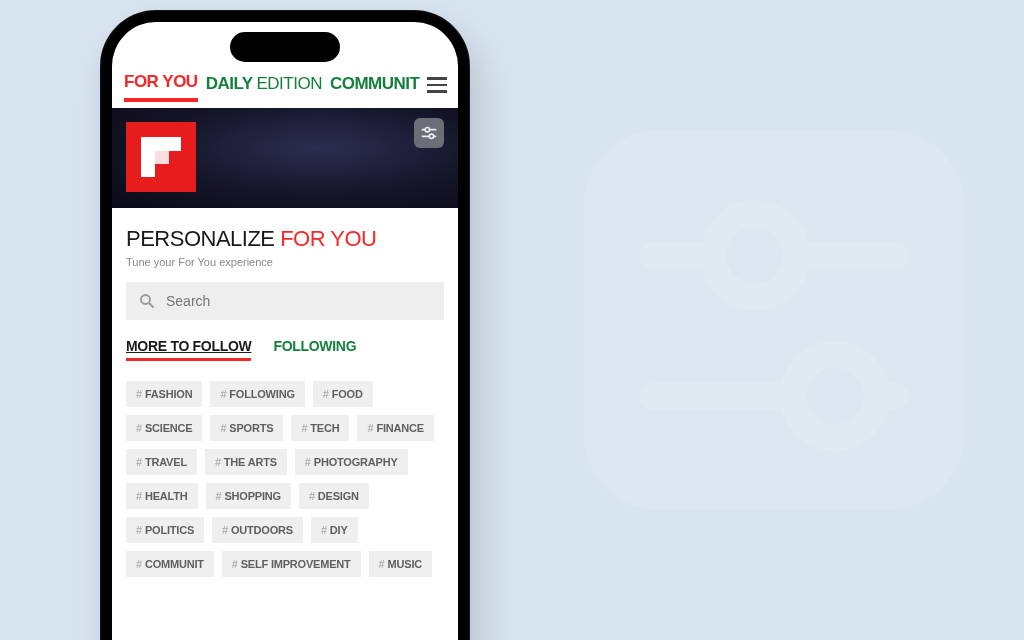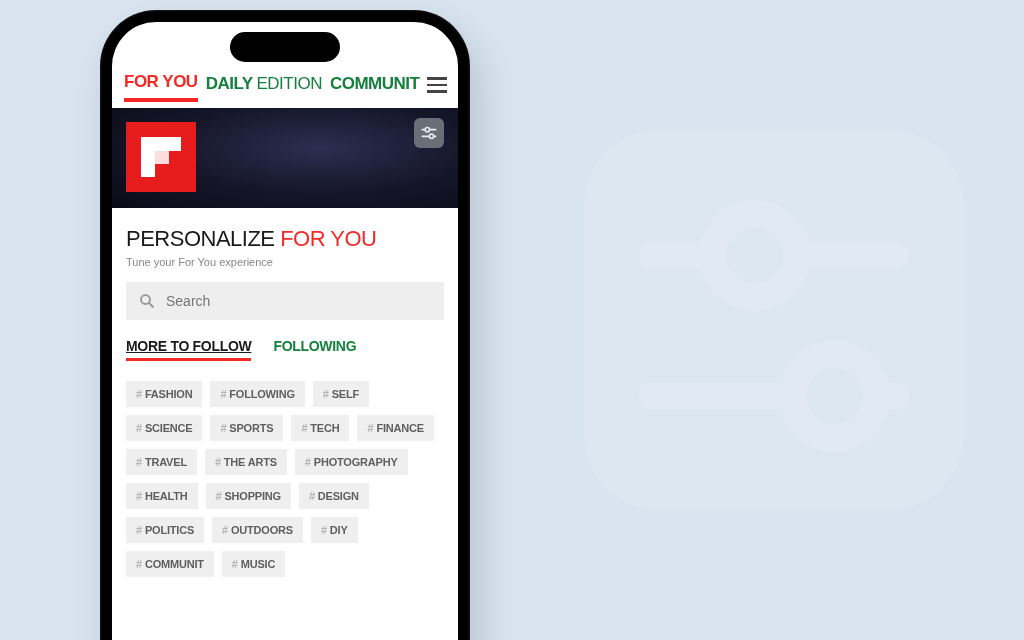--- a/index.html
+++ b/index.html
@@ -280,33 +280,34 @@
 
       <div class="subtabs">
         <div class="subtab active">MORE TO FOLLOW</div>
         <div class="subtab">FOLLOWING</div>
       </div>
 
 
       <div class="chips" id="chips">
           <div class="chip"><span class="hash">#</span><span>FASHION</span></div>
           <div class="chip"><span class="hash">#</span><span>FOLLOWING</span></div>
-          <div class="chip"><span class="hash">#</span><span>SELF</span></div>
+          <div class="chip"><span class="hash">#</span><span>FOOD</span></div>
           <div class="chip"><span class="hash">#</span><span>SCIENCE</span></div>
           <div class="chip"><span class="hash">#</span><span>SPORTS</span></div>
           <div class="chip"><span class="hash">#</span><span>TECH</span></div>
           <div class="chip"><span class="hash">#</span><span>FINANCE</span></div>
           <div class="chip"><span class="hash">#</span><span>TRAVEL</span></div>
           <div class="chip"><span class="hash">#</span><span>THE ARTS</span></div>
           <div class="chip"><span class="hash">#</span><span>PHOTOGRAPHY</span></div>
           <div class="chip"><span class="hash">#</span><span>HEALTH</span></div>
           <div class="chip"><span class="hash">#</span><span>SHOPPING</span></div>
           <div class="chip"><span class="hash">#</span><span>DESIGN</span></div>
           <div class="chip"><span class="hash">#</span><span>POLITICS</span></div>
           <div class="chip"><span class="hash">#</span><span>OUTDOORS</span></div>
           <div class="chip"><span class="hash">#</span><span>DIY</span></div>
           <div class="chip"><span class="hash">#</span><span>COMMUNIT</span></div>
+          <div class="chip"><span class="hash">#</span><span>SELF IMPROVEMENT</span></div>
           <div class="chip"><span class="hash">#</span><span>MUSIC</span></div>
         </div>
     </div>
 
   </div>
 </div>
 
 </body></html>

